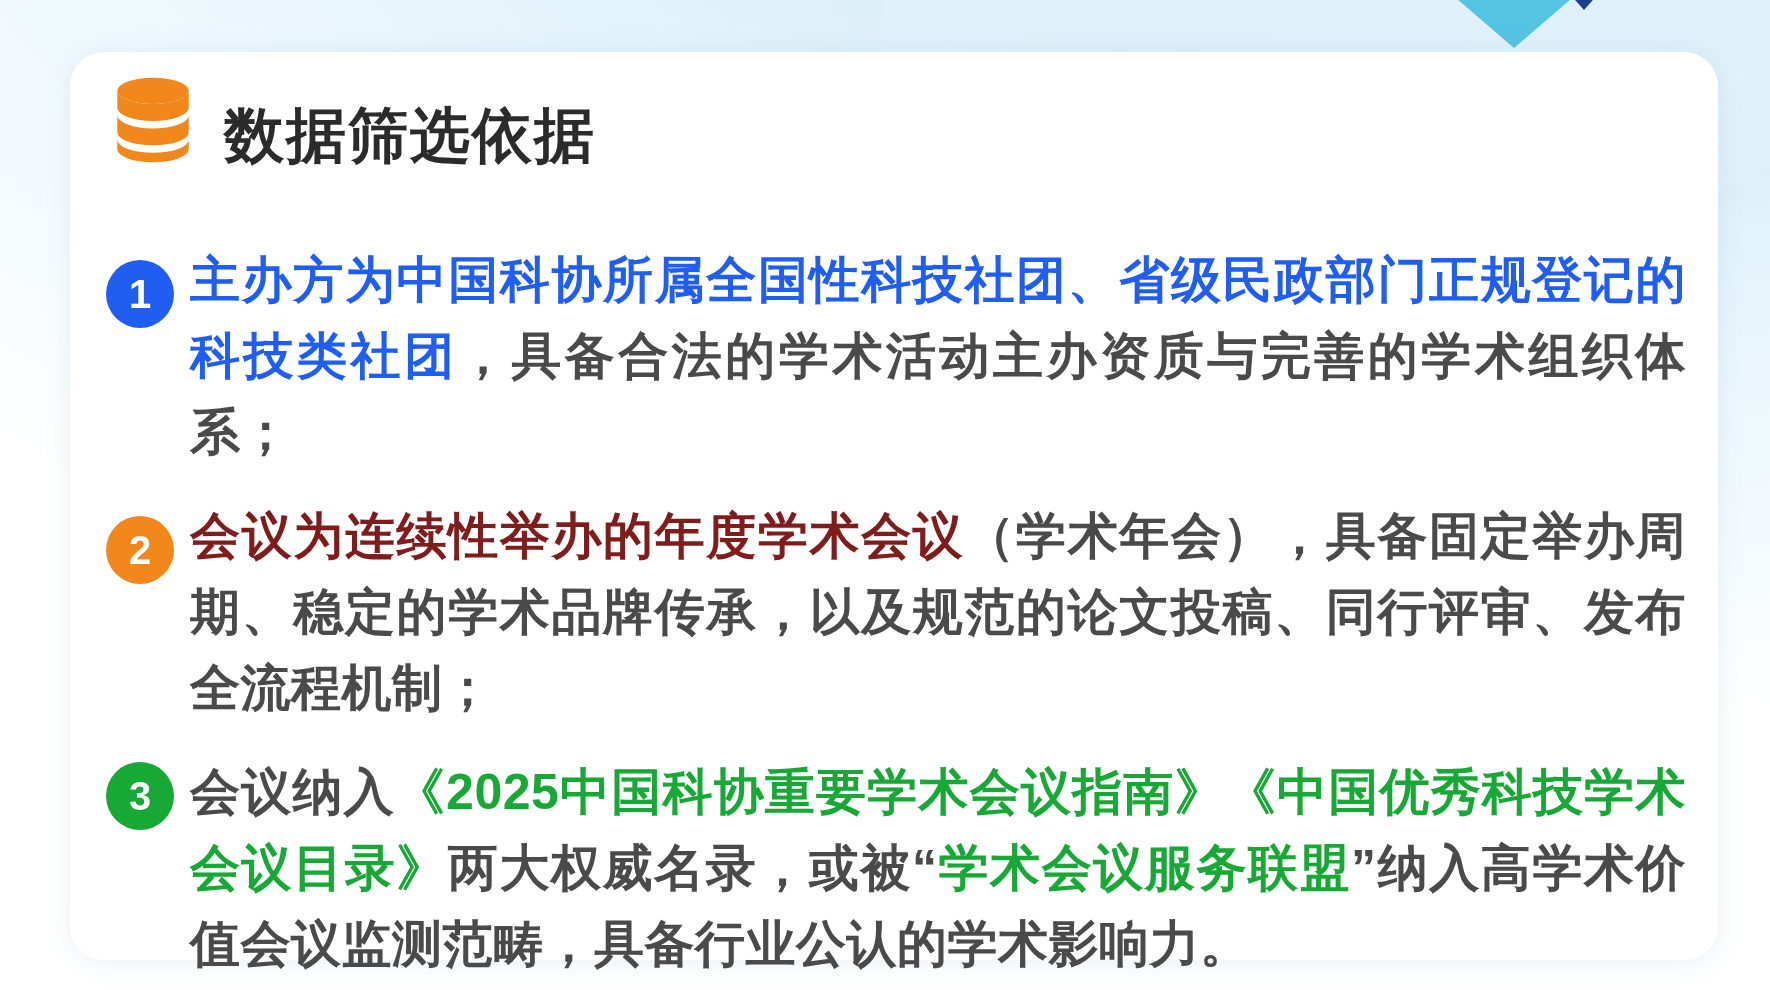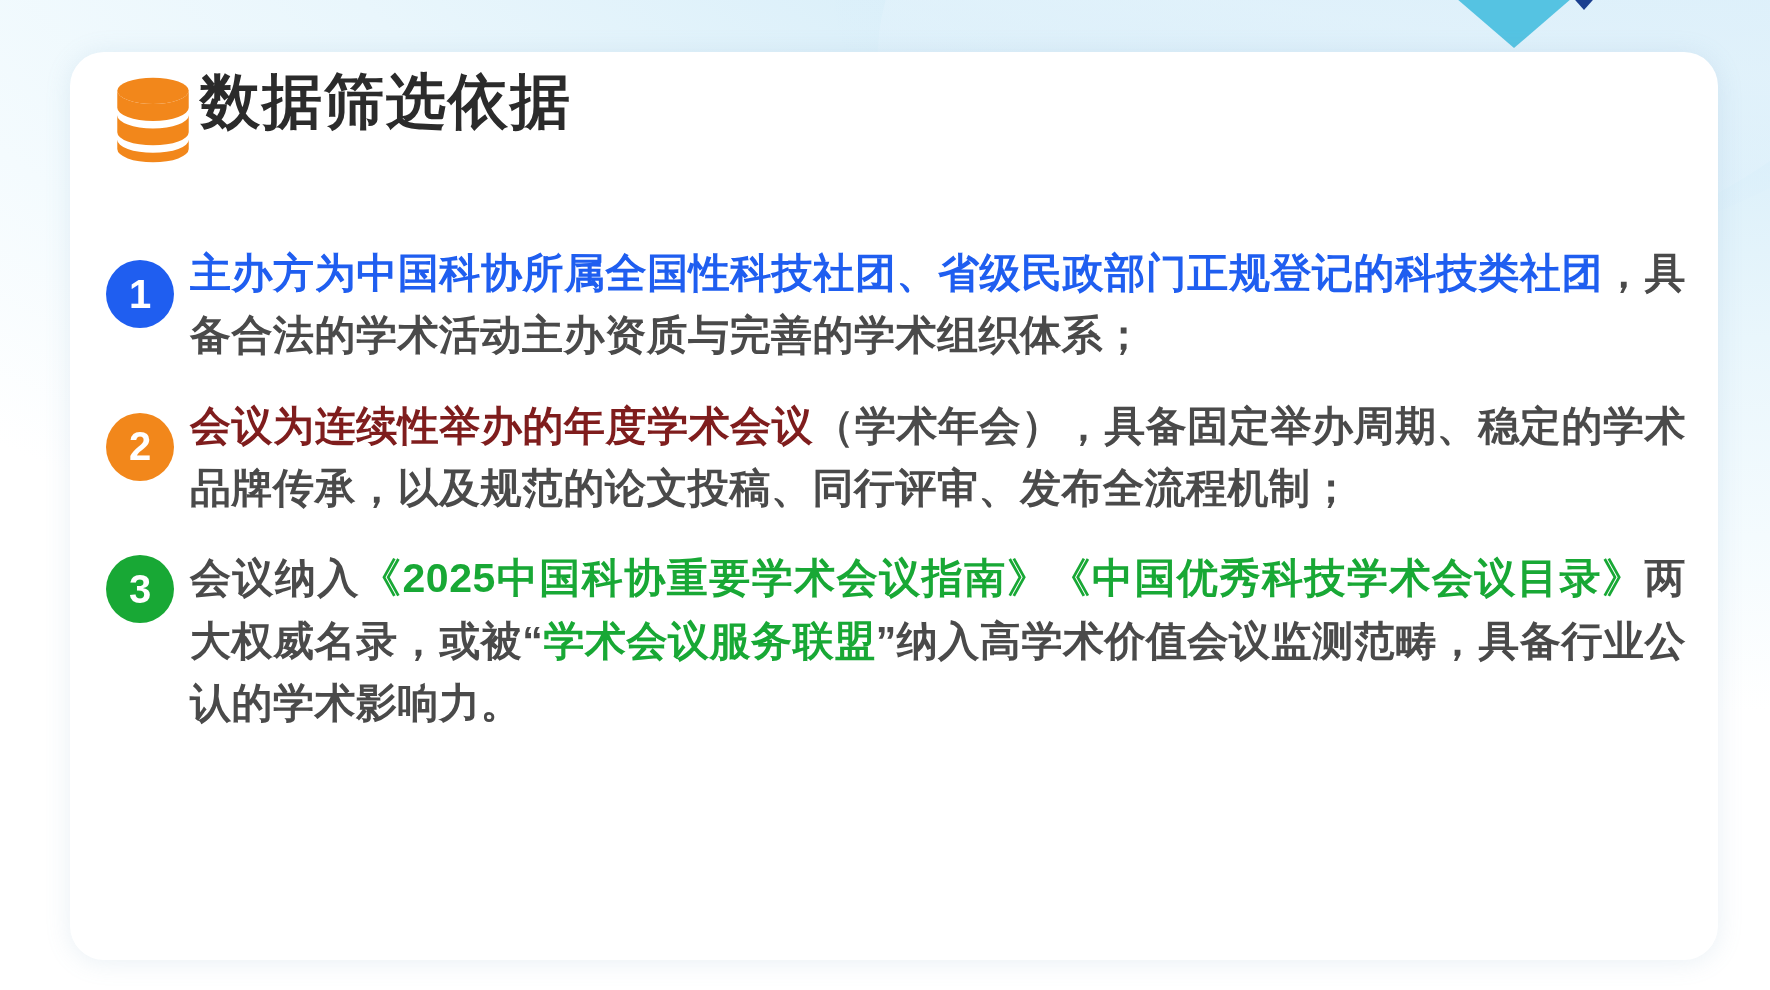--- a/index.html
+++ b/index.html
@@ -56,21 +56,21 @@
     left:70px;top:52px;
     width:1648px;height:908px;
     background:#ffffff;
     border-radius:34px;
     box-shadow:0 2px 26px rgba(120,160,190,.16);
   }
 
   .card-head{
     position:absolute;
     left:36px;top:20px;
-    display:flex;align-items:flex-start;
+    display:flex;align-items:flex-end;gap:24px;
   }
   .db-icon{
     width:94px;height:94px;
     display:block;
   }
   .title{
     font-size:60px;
     font-weight:bold;
     color:#2b2b2b;
     letter-spacing:2px;
@@ -97,21 +97,21 @@
     font-weight:bold;
     display:flex;align-items:center;justify-content:center;
     margin-right:16px;
   }
   .badge.b1{background:#1f5ef0;margin-top:58px;}
   .badge.b2{background:#f2871b;margin-top:18px;}
   .badge.b3{background:#18a835;margin-top:8px;}
 
   .para{
     flex:1 1 auto;
-    font-size:41px;
+    font-size:50px;
     line-height:1.52;
     color:#4a4a4a;
     font-weight:bold;
     letter-spacing:.5px;
     text-align:justify;
     word-break:break-all;
   }
   .hl-blue{color:#1f5ef0;}
   .hl-orange{color:#7f1d1d;}
   .hl-green{color:#18a835;}

